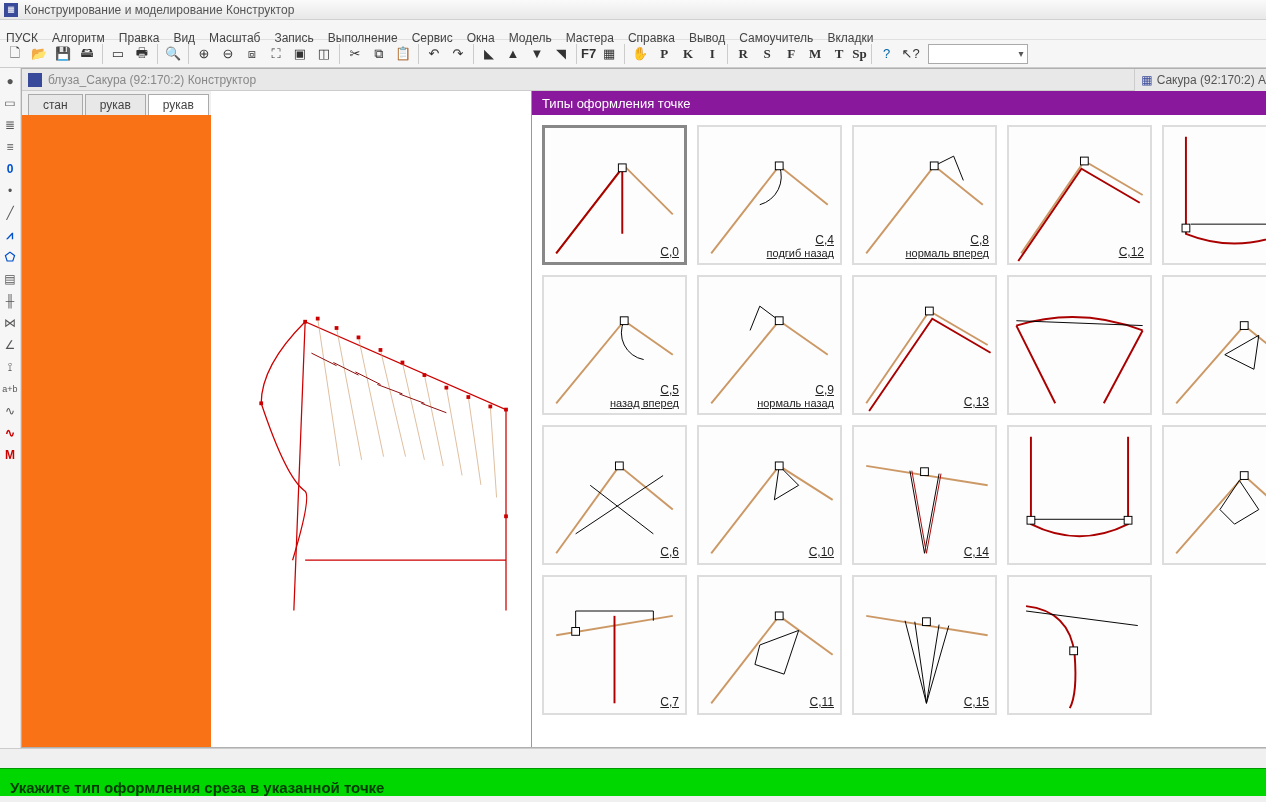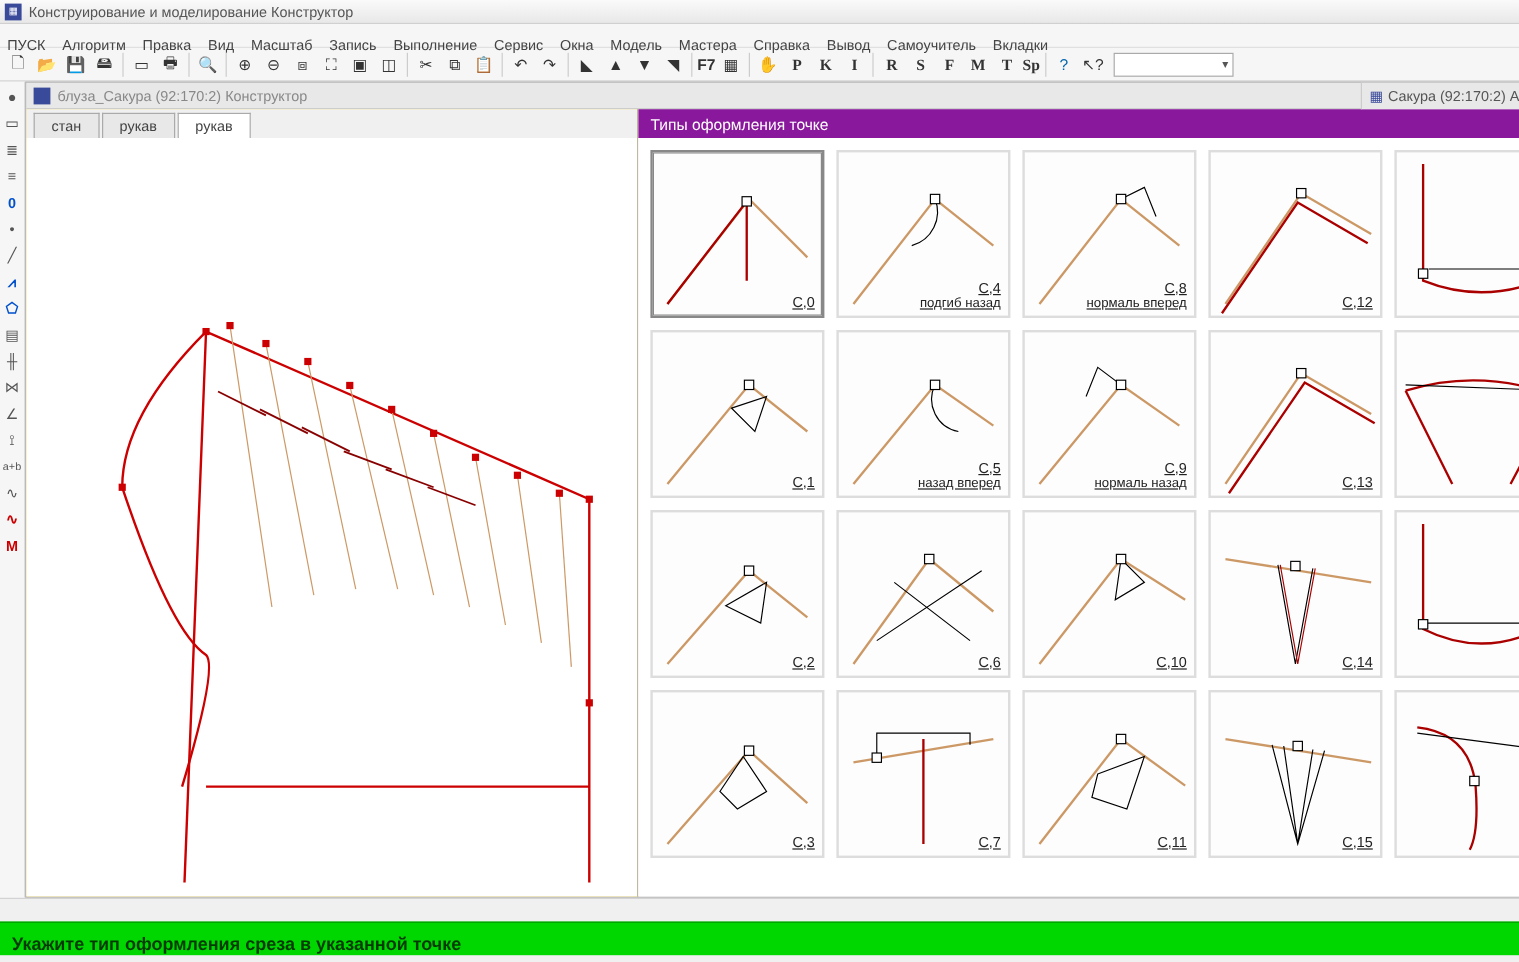--- a/index.html
+++ b/index.html
@@ -24,21 +24,21 @@
 .side-toolbar .sbtn.red { color:#c00; font-weight:bold;}
 
 .mdi { flex:1; background:#e4e4e4; position:relative; border:1px solid #b0b0b0;}
 .mdi-title { height:22px; background: #e8e8e8; display:flex; align-items:center; padding:0 6px; color:#888; border-bottom:1px solid #ccc;}
 .mdi-title .doc-icon { width:14px; height:14px; background:#3a4a9a; margin-right:6px;}
 .mdi-title .winctrls { margin-left:auto; display:flex; gap:4px;}
 .mdi-title .wctl { width:22px; height:16px; border:1px solid #aaa; background:#f0f0f0; display:inline-flex; align-items:center; justify-content:center; font-size:10px;}
 .mdi-right-tab { position:absolute; top:0; right:0; height:22px; padding:0 6px; display:flex; align-items:center; background:#e8e8e8; border-left:1px solid #ccc; color:#555;}
 
 .doc-body { display:flex; height: calc(100% - 22px); }
-.pattern-pane { width: 510px; background:#fde047; border-right:1px solid #999; display:flex; flex-direction:column;}
+.pattern-pane { width: 510px; background:#f97316; border-right:1px solid #999; display:flex; flex-direction:row;}
 .tabs { height:24px; display:flex; align-items:flex-end; background:#f0f0f0; padding-left:6px;}
 .tab { padding:3px 14px; border:1px solid #aaa; border-bottom:none; background:#e8e8e8; margin-right:2px; cursor:pointer; color:#444; font-size:12px;}
 .tab.active { background:#fff; font-weight:normal;}
 .canvas { flex:1; background:#fff; position:relative;}
 
 .right-pane { flex:1; display:flex; flex-direction:column; background:#fff;}
 .panel-header { height:24px; background:#8a189c; color:#fff; display:flex; align-items:center; padding:0 10px; font-size:13px;}
 .grid-wrap { flex:1; overflow:auto; background:#fff;}
 .thumb-grid { display:grid; grid-template-columns: repeat(5, 145px); gap: 10px 10px; padding:10px;}
 .thumb { border:2px solid #ddd; background:#fdfdfd; display:flex; flex-direction:column; align-items:center; justify-content:flex-end; cursor:pointer; position:relative; height:140px;}
@@ -256,28 +256,20 @@
               <div class="thumb">
                 <svg viewBox="0 0 140 140">
                   <path d="M20 10 L20 110 Q70 130 120 110 L120 10" stroke="#a00" fill="none" stroke-width="2"></path>
                   <path d="M25 100 L115 100" stroke="#000"></path>
                   <rect x="16" y="100" width="8" height="8" fill="#fff" stroke="#000"></rect>
                   <rect x="116" y="100" width="8" height="8" fill="#fff" stroke="#000"></rect>
                 </svg>
               </div>
               <div class="thumb">
                 <svg viewBox="0 0 140 140">
-                  <path d="M10 130 L80 45 L130 85" stroke="#c96" fill="none" stroke-width="2"></path>
-                  <path d="M65 65 L95 55 L85 85 Z" stroke="#000" fill="none"></path>
-                  <rect x="76" y="41" width="8" height="8" fill="#fff" stroke="#000"></rect>
-                </svg>
-                <div class="cap"><span>С,1</span></div>
-              </div>
-              <div class="thumb">
-                <svg viewBox="0 0 140 140">
                   <path d="M10 130 L80 45 L130 80" stroke="#c96" fill="none" stroke-width="2"></path>
                   <path d="M80 45 A28 28 0 0 0 100 85" stroke="#000" fill="none"></path>
                   <rect x="76" y="41" width="8" height="8" fill="#fff" stroke="#000"></rect>
                 </svg>
                 <div class="cap"><span>С,5</span><span class="sub">назад вперед</span></div>
               </div>
               <div class="thumb">
                 <svg viewBox="0 0 140 140">
                   <path d="M10 130 L80 45 L130 80" stroke="#c96" fill="none" stroke-width="2"></path>
                   <path d="M80 45 L60 30 L50 55" stroke="#000" fill="none"></path>

